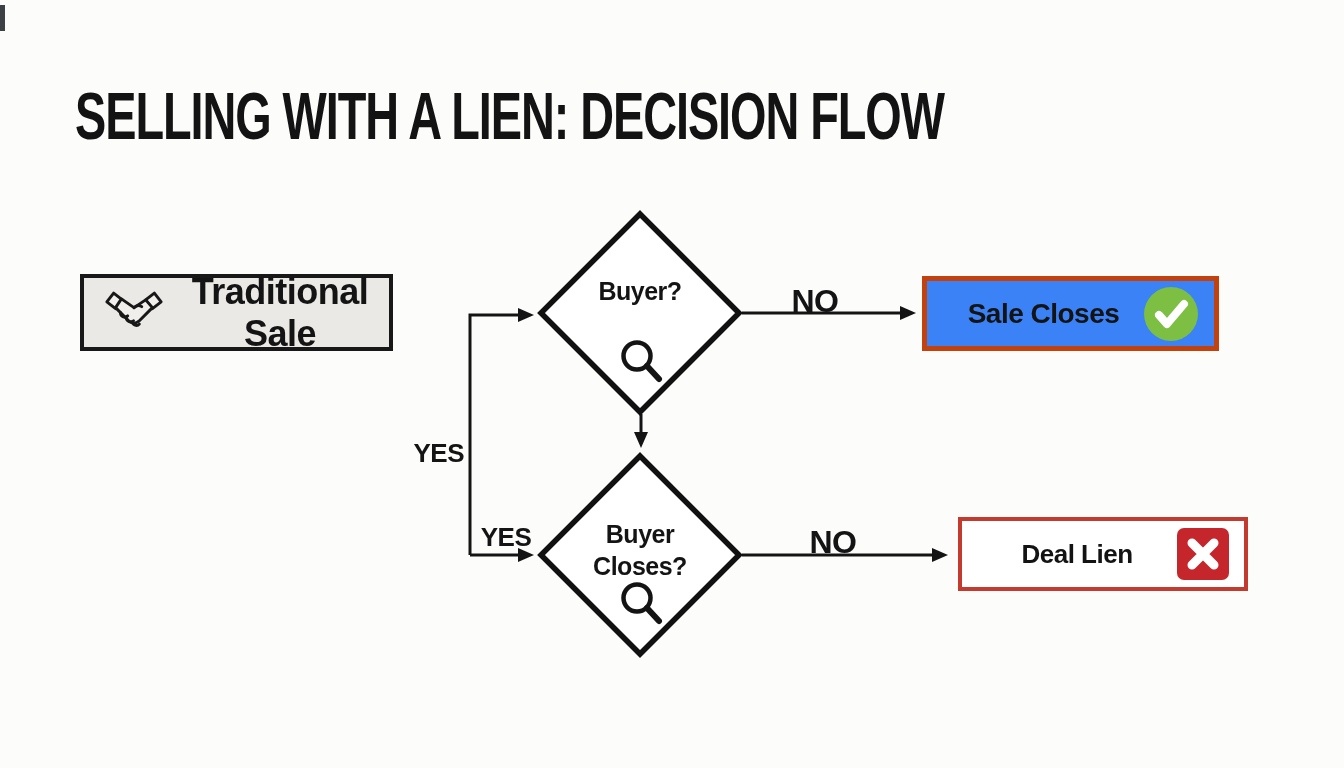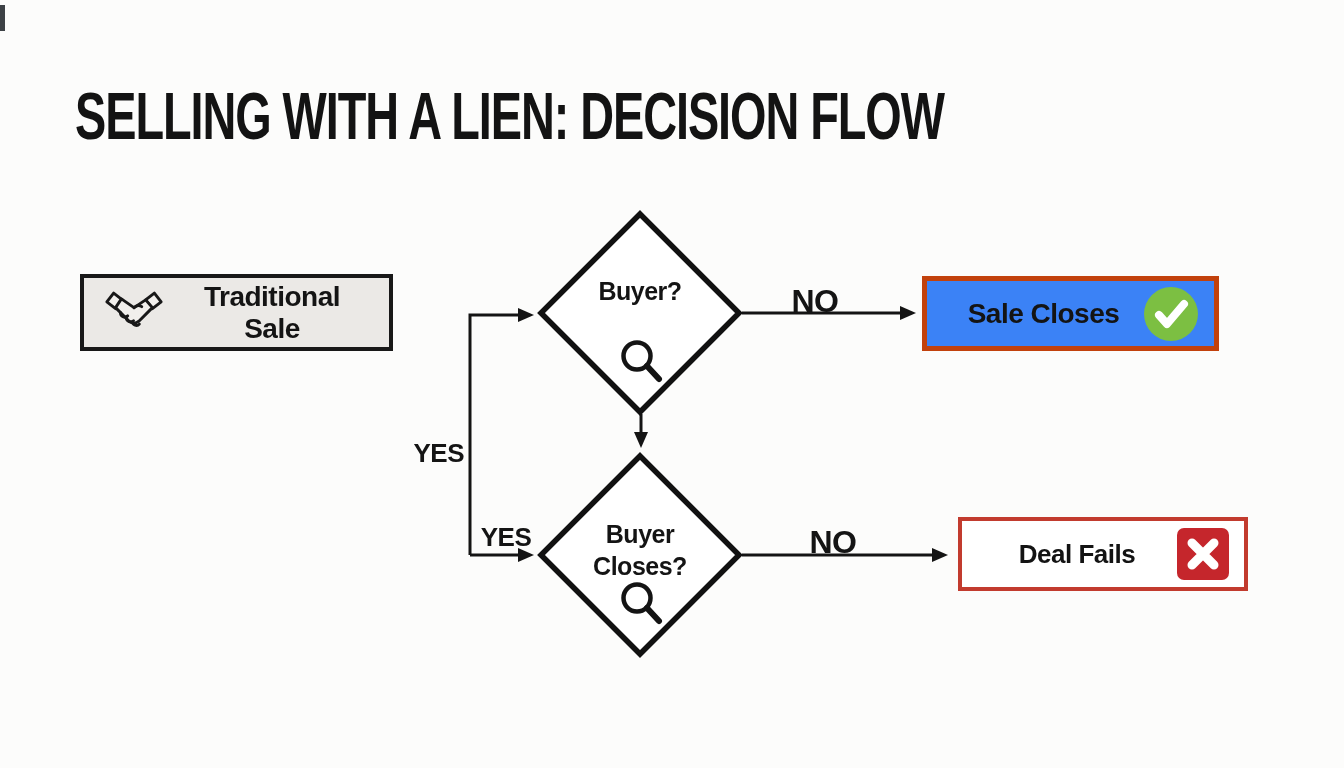--- a/index.html
+++ b/index.html
@@ -24,22 +24,22 @@
   }
 
   .node-box { display: flex; align-items: center; box-sizing: border-box; }
 
   .box-start {
     left: 80px; top: 274px; width: 313px; height: 77px;
     background: #ebe9e6; border: 4px solid #181818;
   }
   .box-start .node-icon { margin-left: 18px; line-height: 0; }
   .box-start .node-label {
-    flex: 1; text-align: center; font-size: 28px; font-weight: bold;
-    letter-spacing: -0.5px; padding-right: 24px; margin-left: 13px;
+    flex: 1; text-align: center; font-size: 36px; font-weight: bold;
+    letter-spacing: -0.5px; padding-right: 8px; margin-left: 13px;
   }
 
   .box-success {
     left: 922px; top: 276px; width: 297px; height: 75px;
     background: #3b82f6; border: 5px solid #c2410c; padding: 0 16px;
   }
   .box-success .node-label {
     flex: 1; text-align: center; font-size: 28px; font-weight: bold;
     letter-spacing: -0.5px;
   }
@@ -133,21 +133,21 @@
       <span class="node-label">Sale Closes</span>
       <span class="node-icon">
         <svg width="54" height="54" viewBox="0 0 54 54">
           <circle cx="27" cy="27" r="27" fill="#7cbf42"></circle>
           <path d="M15 28 l8 9 l17 -20" fill="none" stroke="#ffffff" stroke-width="8" stroke-linecap="round" stroke-linejoin="round"></path>
         </svg>
       </span>
     </div>
 
     <div class="abs node-box box-fail">
-      <span class="node-label">Deal Fails</span>
+      <span class="node-label">Deal Lien</span>
       <span class="node-icon">
         <svg width="52" height="52" viewBox="0 0 52 52">
           <rect width="52" height="52" rx="7" fill="#c5262c"></rect>
           <path d="M15 15 L37 37 M37 15 L15 37" stroke="#ffffff" stroke-width="9" stroke-linecap="round"></path>
         </svg>
       </span>
     </div>
 
     <div class="abs d-label d1-label">
       <div>Buyer?</div>

